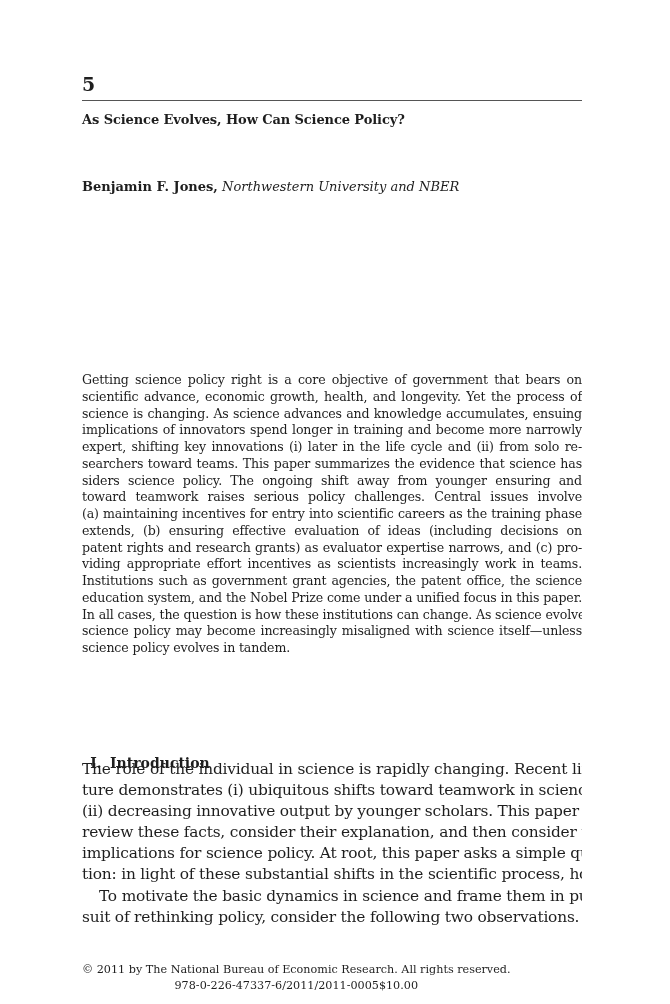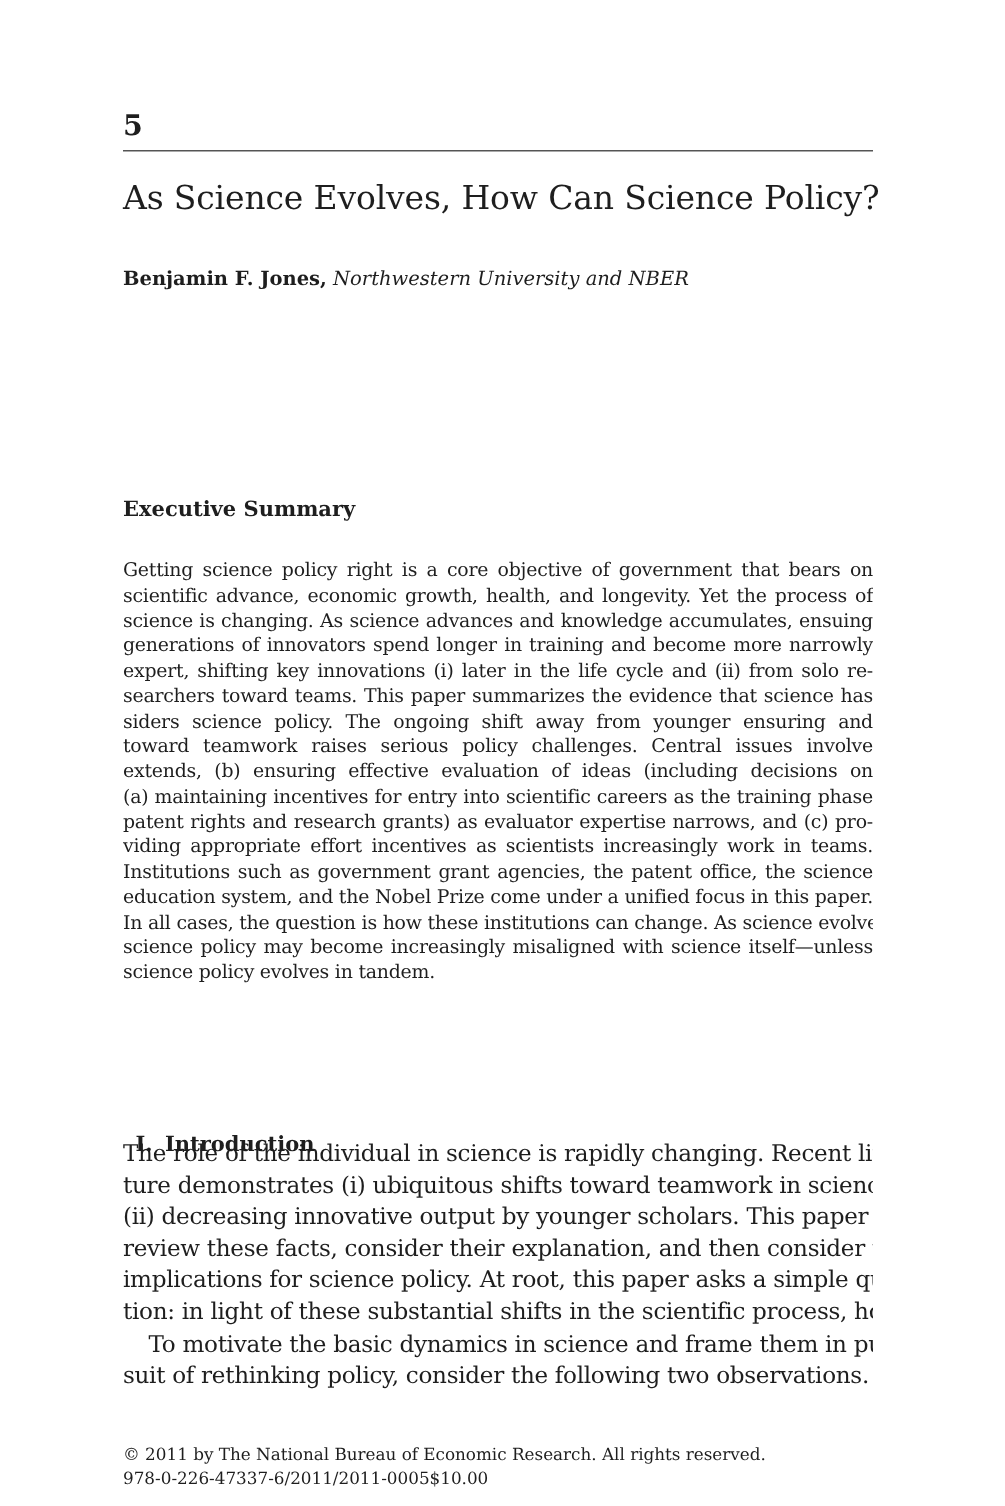--- a/index.html
+++ b/index.html
@@ -1,61 +1,60 @@
 <!DOCTYPE html>
 <html><head>
   <meta charset="utf-8">
   <style>
     html, body { margin: 0; padding: 0; background: #ffffff; }
     body { width: 670px; height: 1004px; position: relative; overflow: hidden; color: #1e1e1e; font-family: "DejaVu Serif", serif; }
     .page { position: absolute; left: 0; top: 0; width: 670px; height: 1004px; }
     .chapter-num { position: absolute; left: 82px; top: 72px; font-size: 19px; font-weight: bold; line-height: 24px; }
     .rule { position: absolute; left: 82px; top: 100px; width: 500px; height: 1px; background: #555; }
-    .title { position: absolute; left: 82px; top: 118px; font-size: 22px; font-weight: normal; line-height: 30px; letter-spacing: -0.1px; white-space: nowrap; }
+    .title { position: absolute; left: 82px; top: 105px; font-size: 13px; font-weight: bold; line-height: 30px; letter-spacing: -0.1px; white-space: nowrap; }
     .author-line { position: absolute; left: 82px; top: 178px; font-size: 13px; line-height: 18px; white-space: nowrap; }
     .author-name { font-weight: bold; }
     .affil { font-style: italic; }
     .sec-head { position: absolute; left: 82px; font-size: 14px; font-weight: bold; line-height: 20px; white-space: nowrap; }
     .sec-num { display: inline-block; width: 28px; }
     .block { position: absolute; left: 82px; width: 500px; }
     .line { display: block; width: 500px; white-space: nowrap; text-align: justify; text-align-last: justify; overflow: hidden; }
     .line.last { text-align-last: left; }
     .exec .line { font-size: 12.6px; height: 16.75px; line-height: 16.75px; letter-spacing: -0.15px; }
     .intro .line { font-size: 15.4px; height: 21.1px; line-height: 21.1px; letter-spacing: -0.2px; }
     .intro .line.indent { text-indent: 17px; }
-    .footer { position: absolute; left: 82px; top: 962px; font-size: 11.2px; line-height: 16px; }
+    .footer { position: absolute; left: 82px; top: 962px; font-size: 11.2px; line-height: 16px; text-align: center; }
     .footer div { white-space: nowrap; }
   </style>
 </head>
 <body>
 
 <div class="page">
 
   <div class="chapter-num">5</div>
   <div class="rule"></div>
   <div class="title">As Science Evolves, How Can Science Policy?</div>
 
   <div class="author-line">
     <span class="author-name">Benjamin F. Jones,</span>
     <span class="affil">Northwestern University and NBER</span>
   </div>
 
-  <div class="sec-head" style="top:330px;">Executive Summary</div>
 
   <div class="block exec" style="top:372px;">
     <span class="line">Getting science policy right is a core objective of government that bears on</span>
     <span class="line">scientific advance, economic growth, health, and longevity. Yet the process of</span>
     <span class="line">science is changing. As science advances and knowledge accumulates, ensuing</span>
-    <span class="line">generations of innovators spend longer in training and become more narrowly</span>
+    <span class="line">implications of innovators spend longer in training and become more narrowly</span>
     <span class="line">expert, shifting key innovations (i) later in the life cycle and (ii) from solo re-</span>
     <span class="line">searchers toward teams. This paper summarizes the evidence that science has</span>
     <span class="line">siders science policy. The ongoing shift away from younger ensuring and</span>
     <span class="line">toward teamwork raises serious policy challenges. Central issues involve</span>
+    <span class="line">(a) maintaining incentives for entry into scientific careers as the training phase</span>
     <span class="line">extends, (b) ensuring effective evaluation of ideas (including decisions on</span>
-    <span class="line">(a) maintaining incentives for entry into scientific careers as the training phase</span>
     <span class="line">patent rights and research grants) as evaluator expertise narrows, and (c) pro-</span>
     <span class="line">viding appropriate effort incentives as scientists increasingly work in teams.</span>
     <span class="line">Institutions such as government grant agencies, the patent office, the science</span>
     <span class="line">education system, and the Nobel Prize come under a unified focus in this paper.</span>
     <span class="line">In all cases, the question is how these institutions can change. As science evolves,</span>
     <span class="line">science policy may become increasingly misaligned with science itself—unless</span>
     <span class="line last">science policy evolves in tandem.</span>
   </div>
 
   <div class="sec-head" style="top:753px;text-align:center;">

